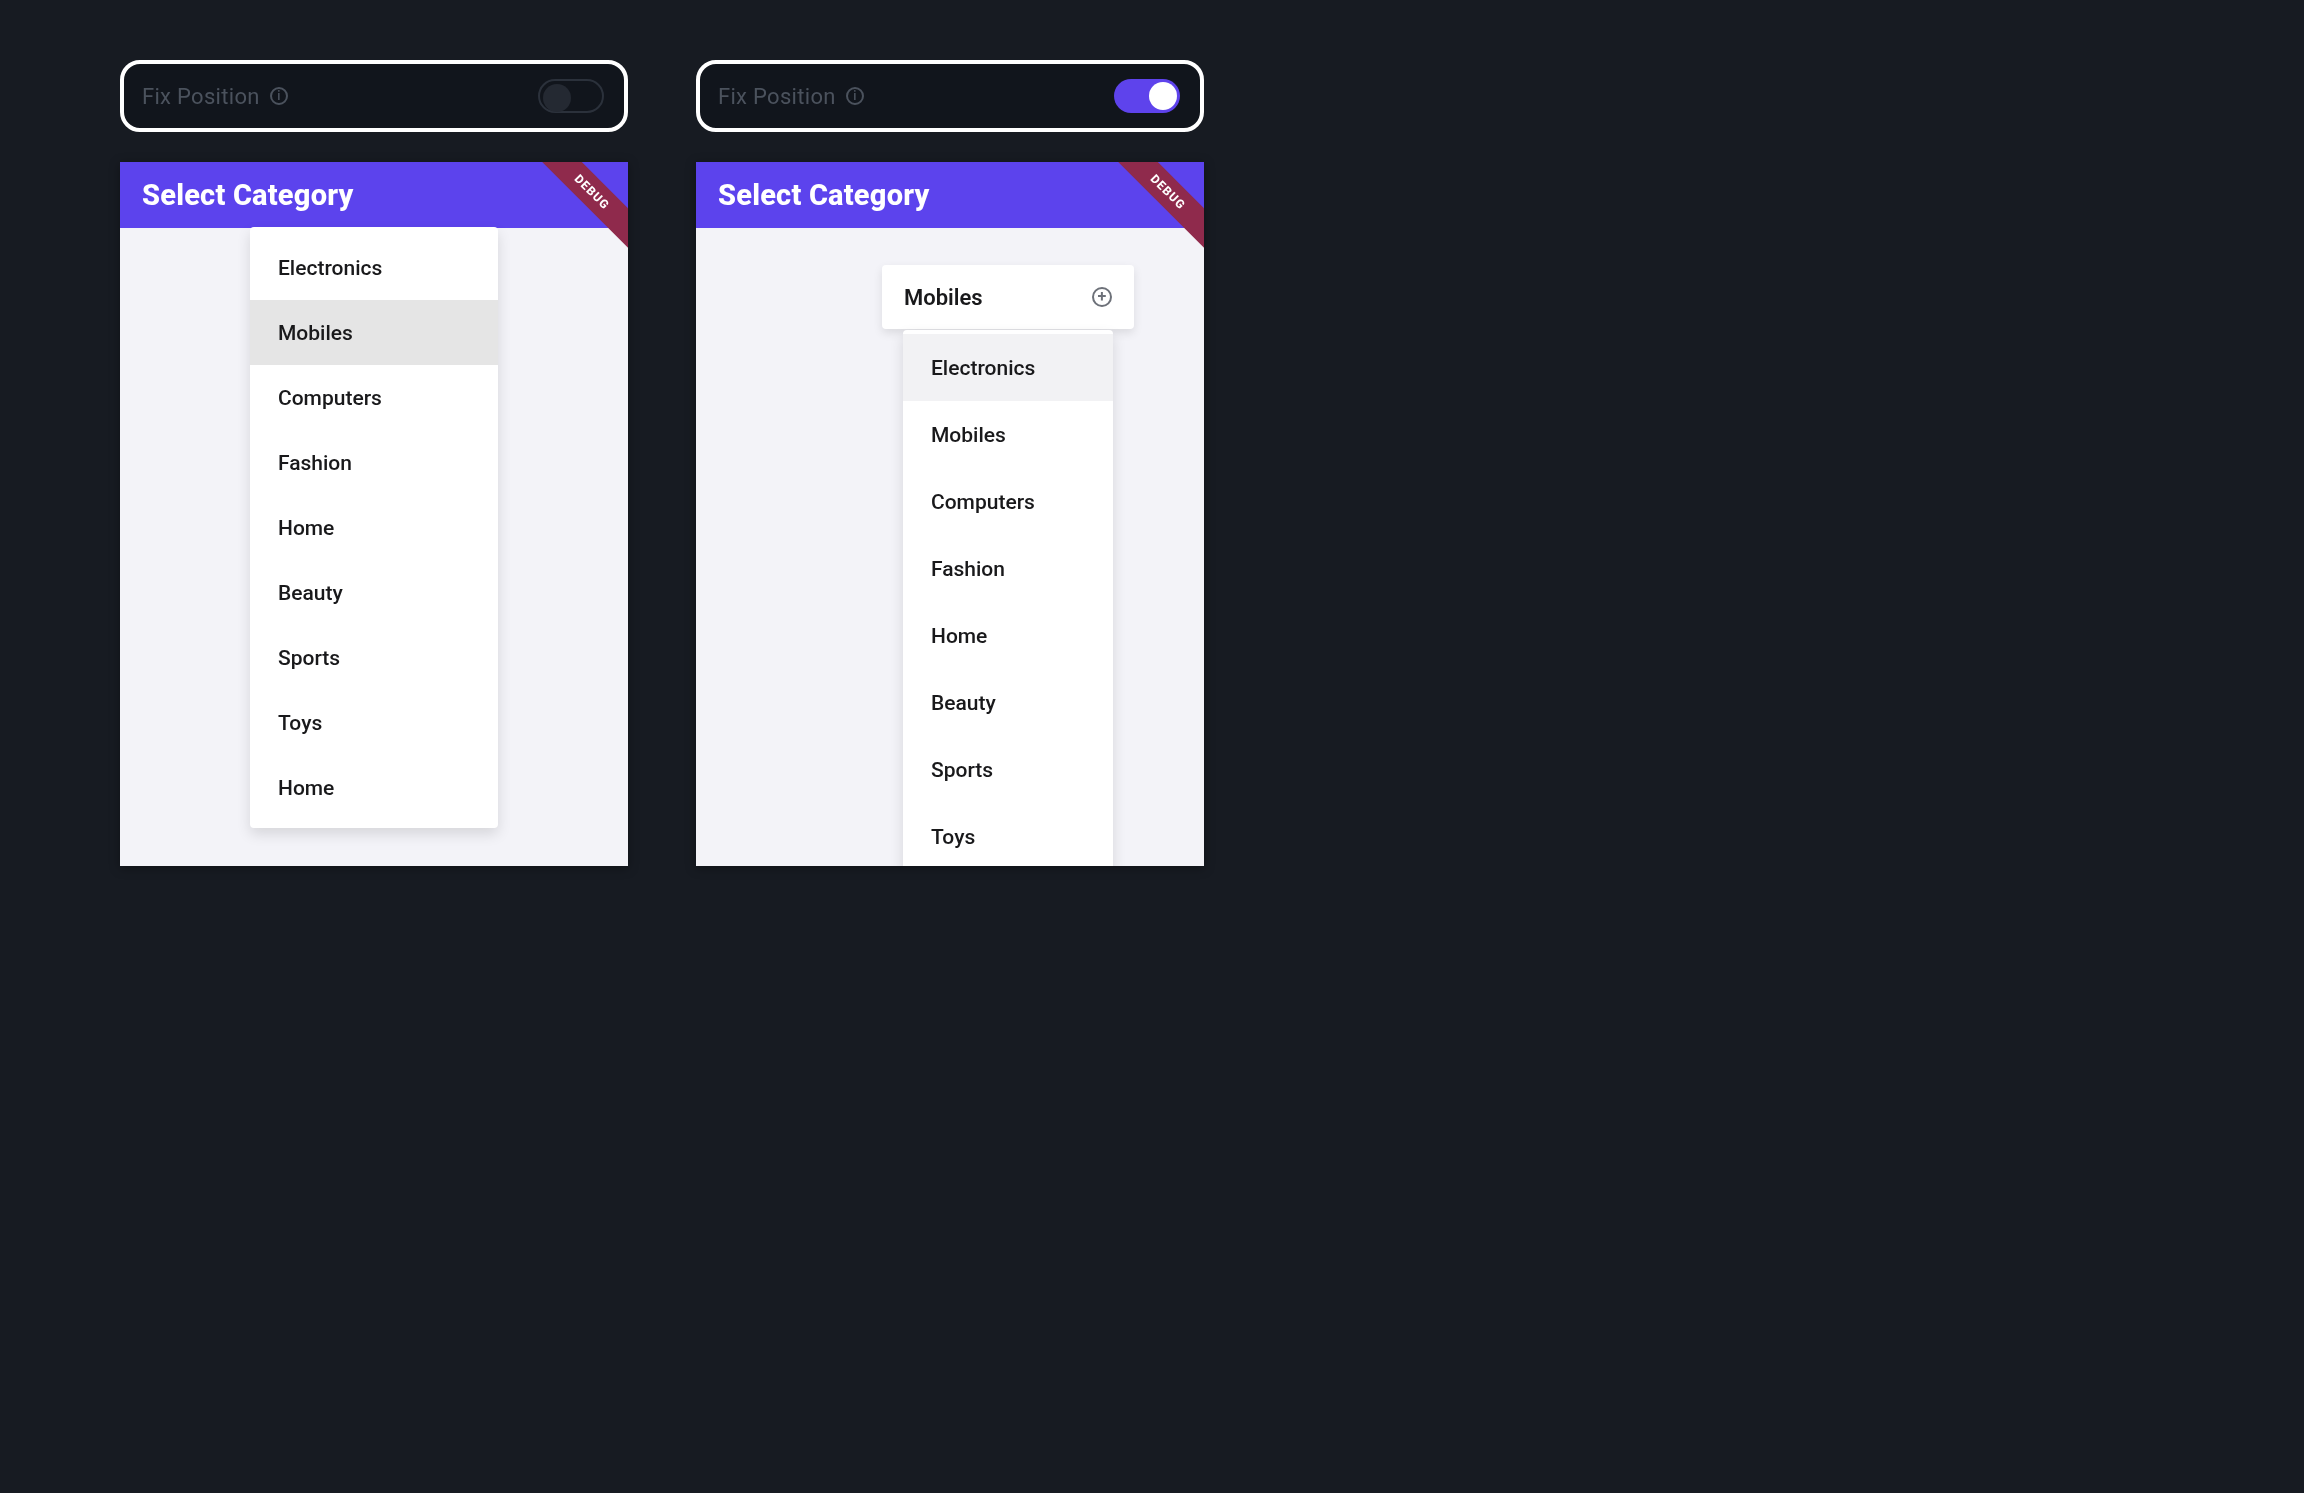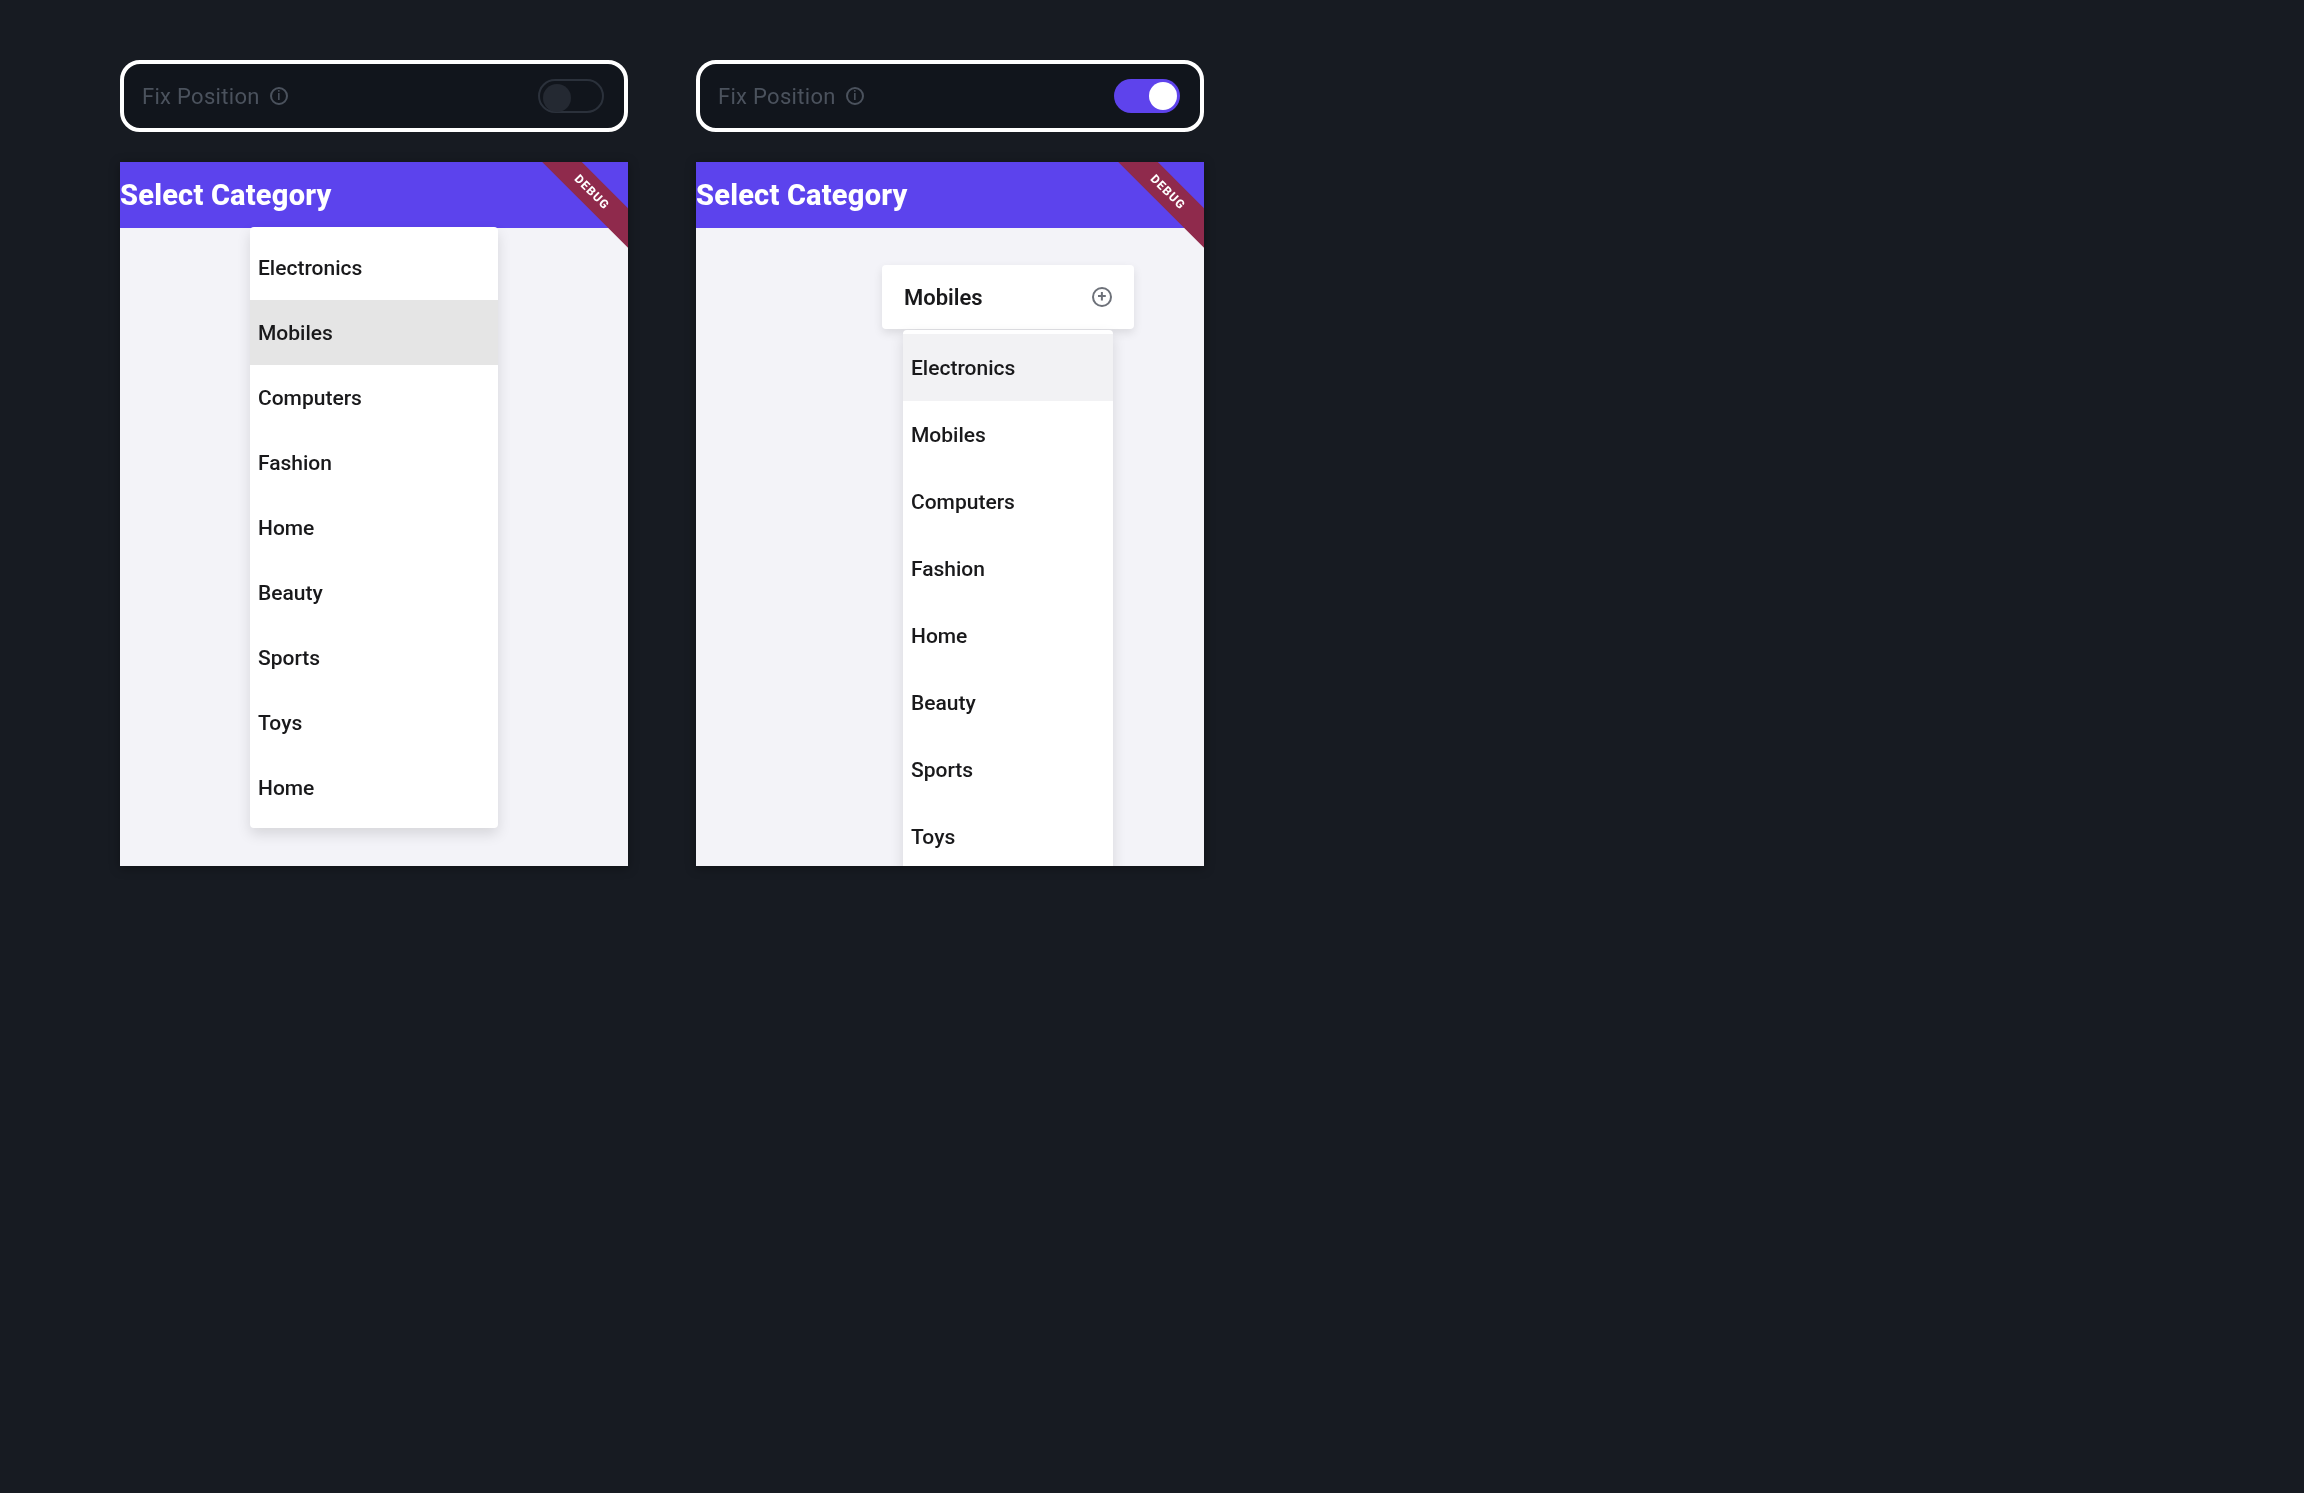--- a/index.html
+++ b/index.html
@@ -91,20 +91,21 @@
     overflow: hidden;
     box-shadow: 0 2px 10px rgba(0,0,0,.35);
   }
 
   .app-bar {
     height: 66px;
     background: #5c43ed;
     color: #fff;
     display: flex;
     align-items: center;
+    padding-left: 22px;
     font-weight: 800;
     font-size: 29px;
     letter-spacing: .2px;
   }
 
   
   .debug-ribbon {
     position: absolute;
     top: 16px;
     right: -44px;
@@ -128,21 +129,21 @@
     width: 248px;
     background: #ffffff;
     border-radius: 4px;
     box-shadow: 0 6px 14px rgba(0,0,0,.12);
     padding: 8px 0;
   }
   .menu-item {
     height: 65px;
     display: flex;
     align-items: center;
-    padding-left: 8px;
+    padding-left: 28px;
     font-size: 21px;
     font-weight: 500;
     color: #19191b;
   }
   .menu-item.selected {
     background: #e5e5e5;
   }
 
   
   .chip {

